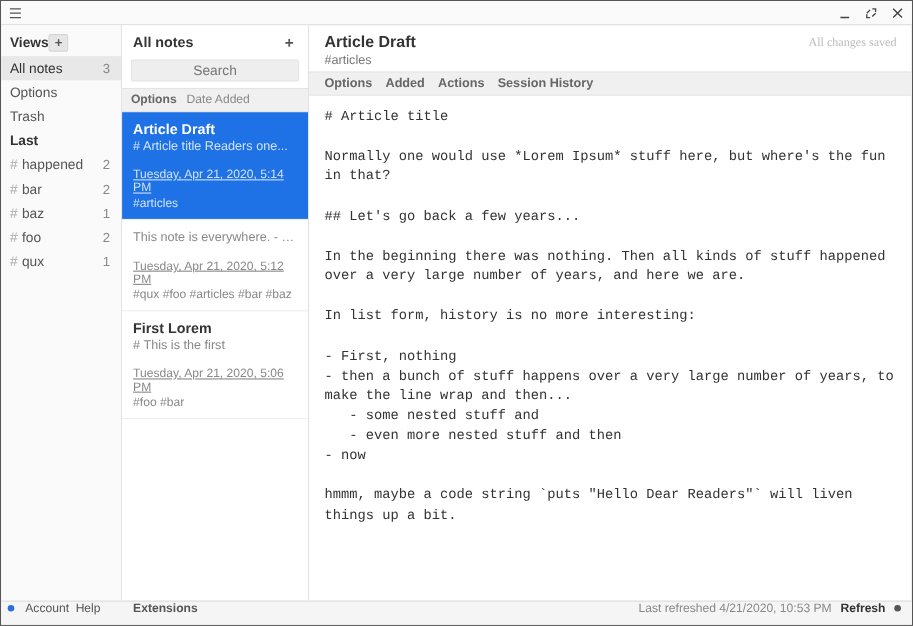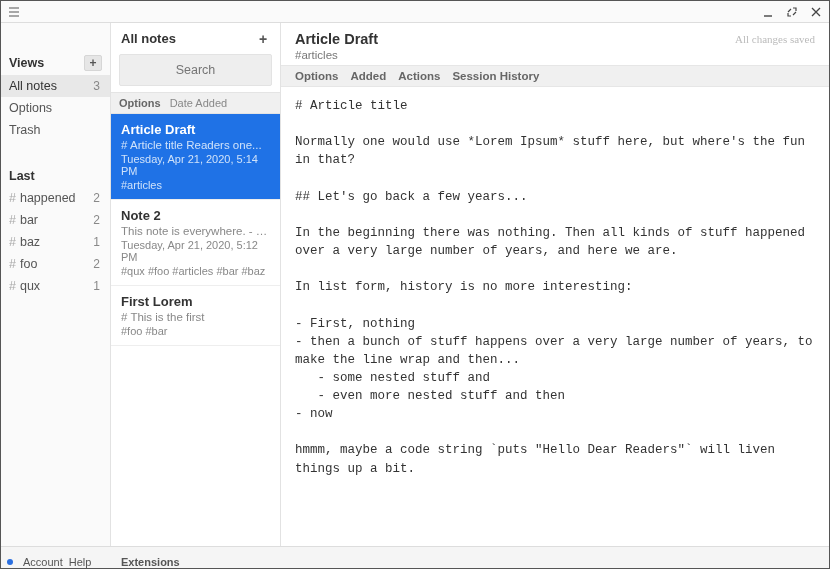--- a/index.html
+++ b/index.html
@@ -41,25 +41,23 @@
     width: 110px;
     border-right: 1px solid #e2e2e2;
     background: #fafafa;
     display: flex;
     flex-direction: column;
     padding-top: 4px;
   }
   .sb-section-head {
     display: flex;
     align-items: center;
-    justify-content: space-between;
     padding: 4px 8px 4px 8px;
     font-weight: 600;
     font-size: 12.5px;
-    margin-top: 24px;
   }
   .sb-add {
     width: 18px; height: 16px; background:#e6e6e6; border:1px solid #d6d6d6;
     display:flex; align-items:center; justify-content:center; font-size:12px; color:#555; cursor:pointer;
     border-radius:2px;
   }
   .sb-item {
     display: flex;
     justify-content: space-between;
     align-items: center;
@@ -87,21 +85,21 @@
     padding: 8px 10px 6px 10px;
     font-weight: 600;
     font-size: 13px;
   }
   .nl-add { width:14px; height:14px; color:#555; cursor:pointer; display:flex; align-items:center; justify-content:center; font-size:14px;}
   .nl-search {
     margin: 2px 8px 6px 8px;
   }
   .nl-search input {
     width: 100%;
-    height: 32px;
+    height: 20px;
     background: #eee;
     border: 1px solid #e3e3e3;
     border-radius: 2px;
     font-size: 12.5px;
     text-align: center;
     color: #888;
   }
   .nl-filterbar {
     background: #f0f0f0;
     border-top: 1px solid #e4e4e4;
@@ -116,21 +114,21 @@
     border-bottom: 1px solid #eee;
     padding: 8px 10px;
     cursor: pointer;
   }
   .note-card.selected {
     background: #1f72e6;
     color: #fff;
   }
   .note-card .title { font-weight: 600; font-size: 13px; }
   .note-card .preview { font-size: 11.5px; margin-top: 2px; white-space: nowrap; overflow:hidden; text-overflow:ellipsis; }
-  .note-card .time { font-size: 11px; margin-top: 2px; }
+  .note-card .time { font-size: 11px; margin-top: 14px; text-decoration: underline; }
   .note-card .tags { font-size: 11px; margin-top: 2px; }
   .note-card .preview, .note-card .time, .note-card .tags { color: #888; }
   .note-card.selected .preview, .note-card.selected .time, .note-card.selected .tags { color: #cfe2fa; }
   
   .editor {
     flex: 1;
     display: flex;
     flex-direction: column;
     min-width: 0;
   }
@@ -163,21 +161,21 @@
     color: #333;
     white-space: pre-wrap;
     overflow: auto;
   }
   
   .footer {
     height: 22px;
     border-top: 1px solid #ddd;
     background: #f5f5f5;
     display: flex;
-    align-items: flex-end;
+    align-items: flex-start;
     font-size: 11px;
     color: #555;
     padding: 0 6px;
   }
   .dot { width:6px; height:6px; border-radius:50%; background:#2a6fe0; display:inline-block; margin-right:4px; }
   .dot.gray { background:#555; }
   .ft-left { display:flex; align-items:center; gap:6px; width:110px; }
   .ft-middle { width:170px; font-weight:600; padding-left:4px;}
   .ft-right { flex:1; display:flex; justify-content:flex-end; align-items:center; gap:8px; }
   .ft-right .refresh { font-weight:600; cursor:pointer; color:#333;}
@@ -268,28 +266,28 @@
       <span class="date">Date Added</span>
     </div>
 
     <div class="note-card selected">
       <div class="title">Article Draft</div>
       <div class="preview"># Article title Readers one...</div>
       <div class="time">Tuesday, Apr 21, 2020, 5:14 PM</div>
       <div class="tags">#articles</div>
     </div>
     <div class="note-card">
-      <div class="title">Note 2</div>
       <div class="preview">This note is everywhere. - do...</div>
       <div class="time">Tuesday, Apr 21, 2020, 5:12 PM</div>
       <div class="tags">#qux #foo #articles #bar #baz</div>
     </div>
     <div class="note-card">
       <div class="title">First Lorem</div>
       <div class="preview"># This is the first</div>
+      <div class="time">Tuesday, Apr 21, 2020, 5:06 PM</div>
       <div class="tags">#foo #bar</div>
     </div>
   </div>
 
   <div class="editor">
     <div class="ed-head">
       <div>
         <div class="ed-title">Article Draft</div>
         <div class="ed-tags">#articles</div>
       </div>
@@ -323,13 +321,18 @@
 
 <div class="footer">
   <div class="ft-left">
     <span class="dot"></span>
     <span class="ft-item">Account</span>
     <span class="ft-item">Help</span>
   </div>
   <div class="ft-middle">
     <span class="ft-item">Extensions</span>
   </div>
+  <div class="ft-right">
+    <span style="color:#888;">Last refreshed 4/21/2020, 10:53 PM</span>
+    <span class="refresh">Refresh</span>
+    <span class="dot gray"></span>
+  </div>
 </div>
 
 </body></html>

